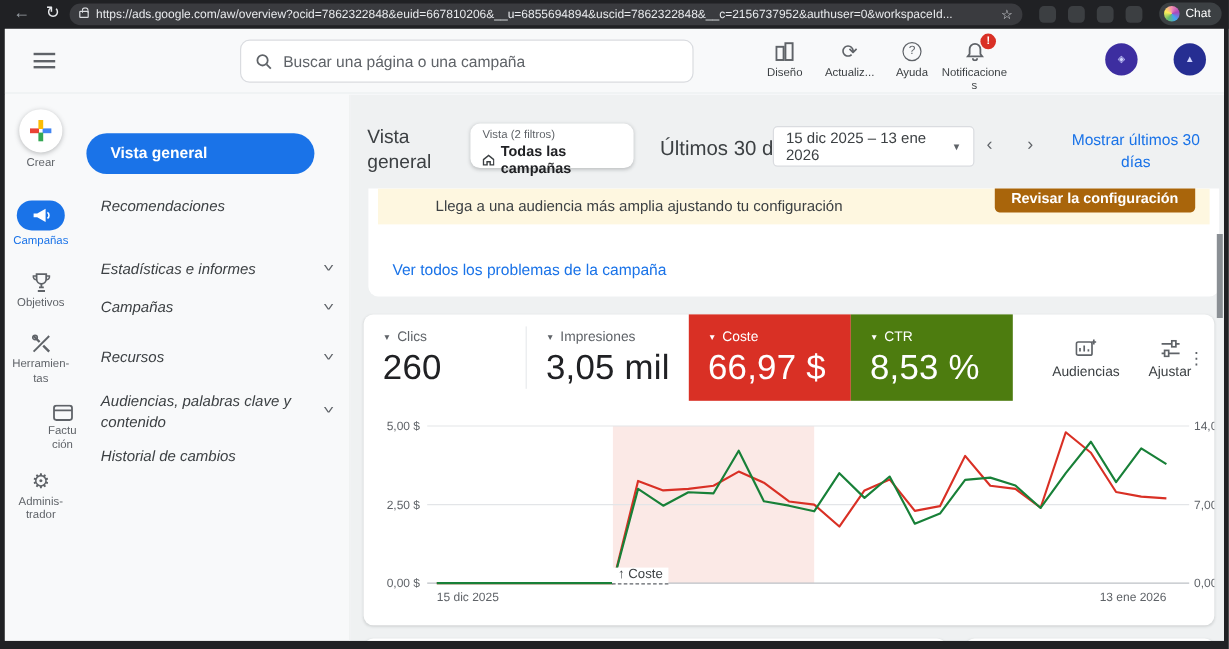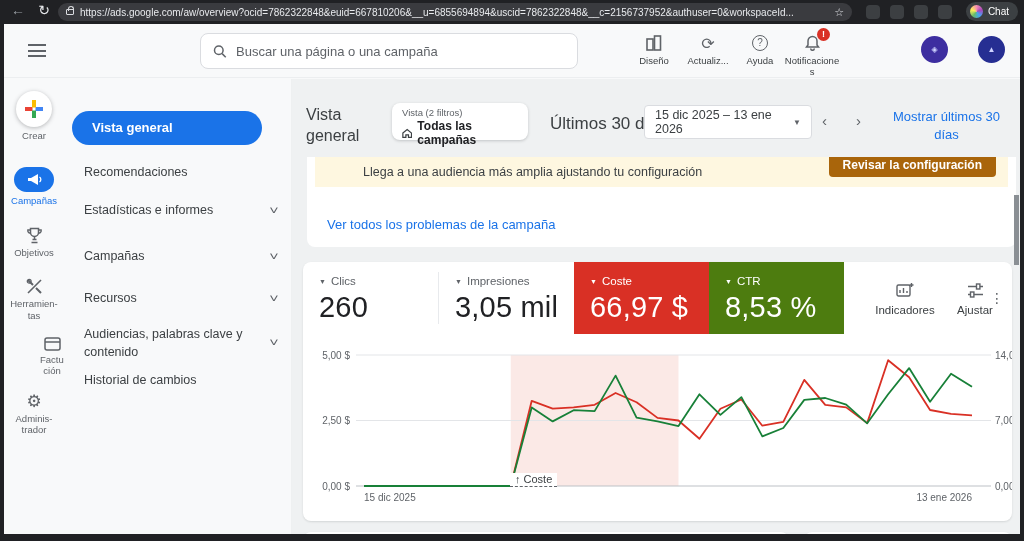--- a/index.html
+++ b/index.html
@@ -44,21 +44,21 @@
   .rail-label { font-size:9.5px; color:#5f6368; line-height:1.2; margin-top:3px; }
   .rail-label.active { color:#1a73e8; }
   .crear-circle { width:36px; height:36px; margin:0 auto; background:#fff; border-radius:50%; box-shadow:0 1px 4px rgba(60,64,67,.35); display:flex; align-items:center; justify-content:center; }
   .pill-ic { width:40px; height:25px; margin:0 auto; border-radius:13px; display:flex; align-items:center; justify-content:center; }
   .pill-ic.active { background:#1a73e8; color:#fff; }
   .rail-ic { color:#5f6368; display:flex; justify-content:center; }
 
   
   .subnav { position:absolute; left:60px; top:55px; bottom:0; width:228px; background:#f8f9fa; border-right:1px solid #eef0f1; }
   .vg-pill { position:absolute; left:8px; top:32px; width:190px; height:34px; background:#1a73e8; border-radius:17px; color:#fff; font-size:13px; font-weight:bold; line-height:34px; padding-left:20px; cursor:pointer; }
-  .subitem { position:absolute; left:20px; right:14px; font-size:12.5px; color:#3c4043; cursor:pointer; display:flex; justify-content:space-between; align-items:center; }
+  .subitem { position:absolute; left:20px; right:14px; font-size:12.5px; color:#3c4043; cursor:pointer; display:flex; justify-content:space-between; align-items:center;font-style:italic; }
   .chev { color:#5f6368; font-size:10px; transform:scaleX(1.6); }
 
   
   .main { position:absolute; left:288px; top:55px; right:0; bottom:0; background:#eff1f2; }
 
   .pagetitle { position:absolute; left:14px; top:26px; width:70px; font-size:16px; color:#3c4043; line-height:1.3; }
   .vistachip { position:absolute; left:100px; top:24px; width:136px; height:37px; background:#fff; border-radius:8px; box-shadow:0 1px 3px rgba(60,64,67,.25); padding:4px 10px 0; cursor:pointer; }
   .vistachip .l1 { font-size:9.5px; color:#5f6368; }
   .vistachip .l2 { font-size:12px; color:#202124; font-weight:bold; display:flex; align-items:center; gap:5px; margin-top:1px; }
   .dr-label { position:absolute; left:258px; top:35px; font-size:17px; color:#3c4043; }
@@ -217,21 +217,21 @@
         <div class="rail-ic" style="font-size:17px;line-height:17px;">⚙</div>
         <div class="rail-label">Adminis- trador</div>
       </div>
     </div>
 
     <div class="subnav">
       <div class="vg-pill">Vista general</div>
       <div class="subitem" style="top:86px;">
         <span>Recomendaciones</span>
       </div>
-      <div class="subitem" style="top:124px;">
+      <div class="subitem" style="top:138px;">
         <span>Estadísticas e informes</span>
         <span class="chev">˅</span>
       </div>
       <div class="subitem" style="top:170px;">
         <span>Campañas</span>
         <span class="chev">˅</span>
       </div>
       <div class="subitem" style="top:212px;">
         <span>Recursos</span>
         <span class="chev">˅</span>
@@ -308,21 +308,21 @@
         </div>
 
         <div class="toolbtn" style="left:566px;">
           <div class="ic">
             <svg width="18" height="16" viewBox="0 0 18 16">
                 <rect x="1" y="3" width="13" height="11" rx="1.5" fill="none" stroke="#5f6368" stroke-width="1.4"></rect>
                 <path d="M4 11 v-3 M7.5 11 v-5 M11 11 v-2" stroke="#5f6368" stroke-width="1.4"></path>
                 <path d="M15.5 1 v4 M13.5 3 h4" stroke="#5f6368" stroke-width="1.4"></path>
               </svg>
           </div>
-          <div class="lbl">Indicadores</div>
+          <div class="lbl">Audiencias</div>
         </div>
         <div class="toolbtn" style="left:636px;">
           <div class="ic">
             <svg width="17" height="15" viewBox="0 0 17 15">
                 <path d="M1 3.5 h15 M1 11.5 h15" stroke="#5f6368" stroke-width="1.4"></path>
                 <rect x="9.5" y="1" width="3.4" height="5" fill="#fff" stroke="#5f6368" stroke-width="1.4"></rect>
                 <rect x="3.5" y="9" width="3.4" height="5" fill="#fff" stroke="#5f6368" stroke-width="1.4"></rect>
               </svg>
           </div>
           <div class="lbl">Ajustar</div>

